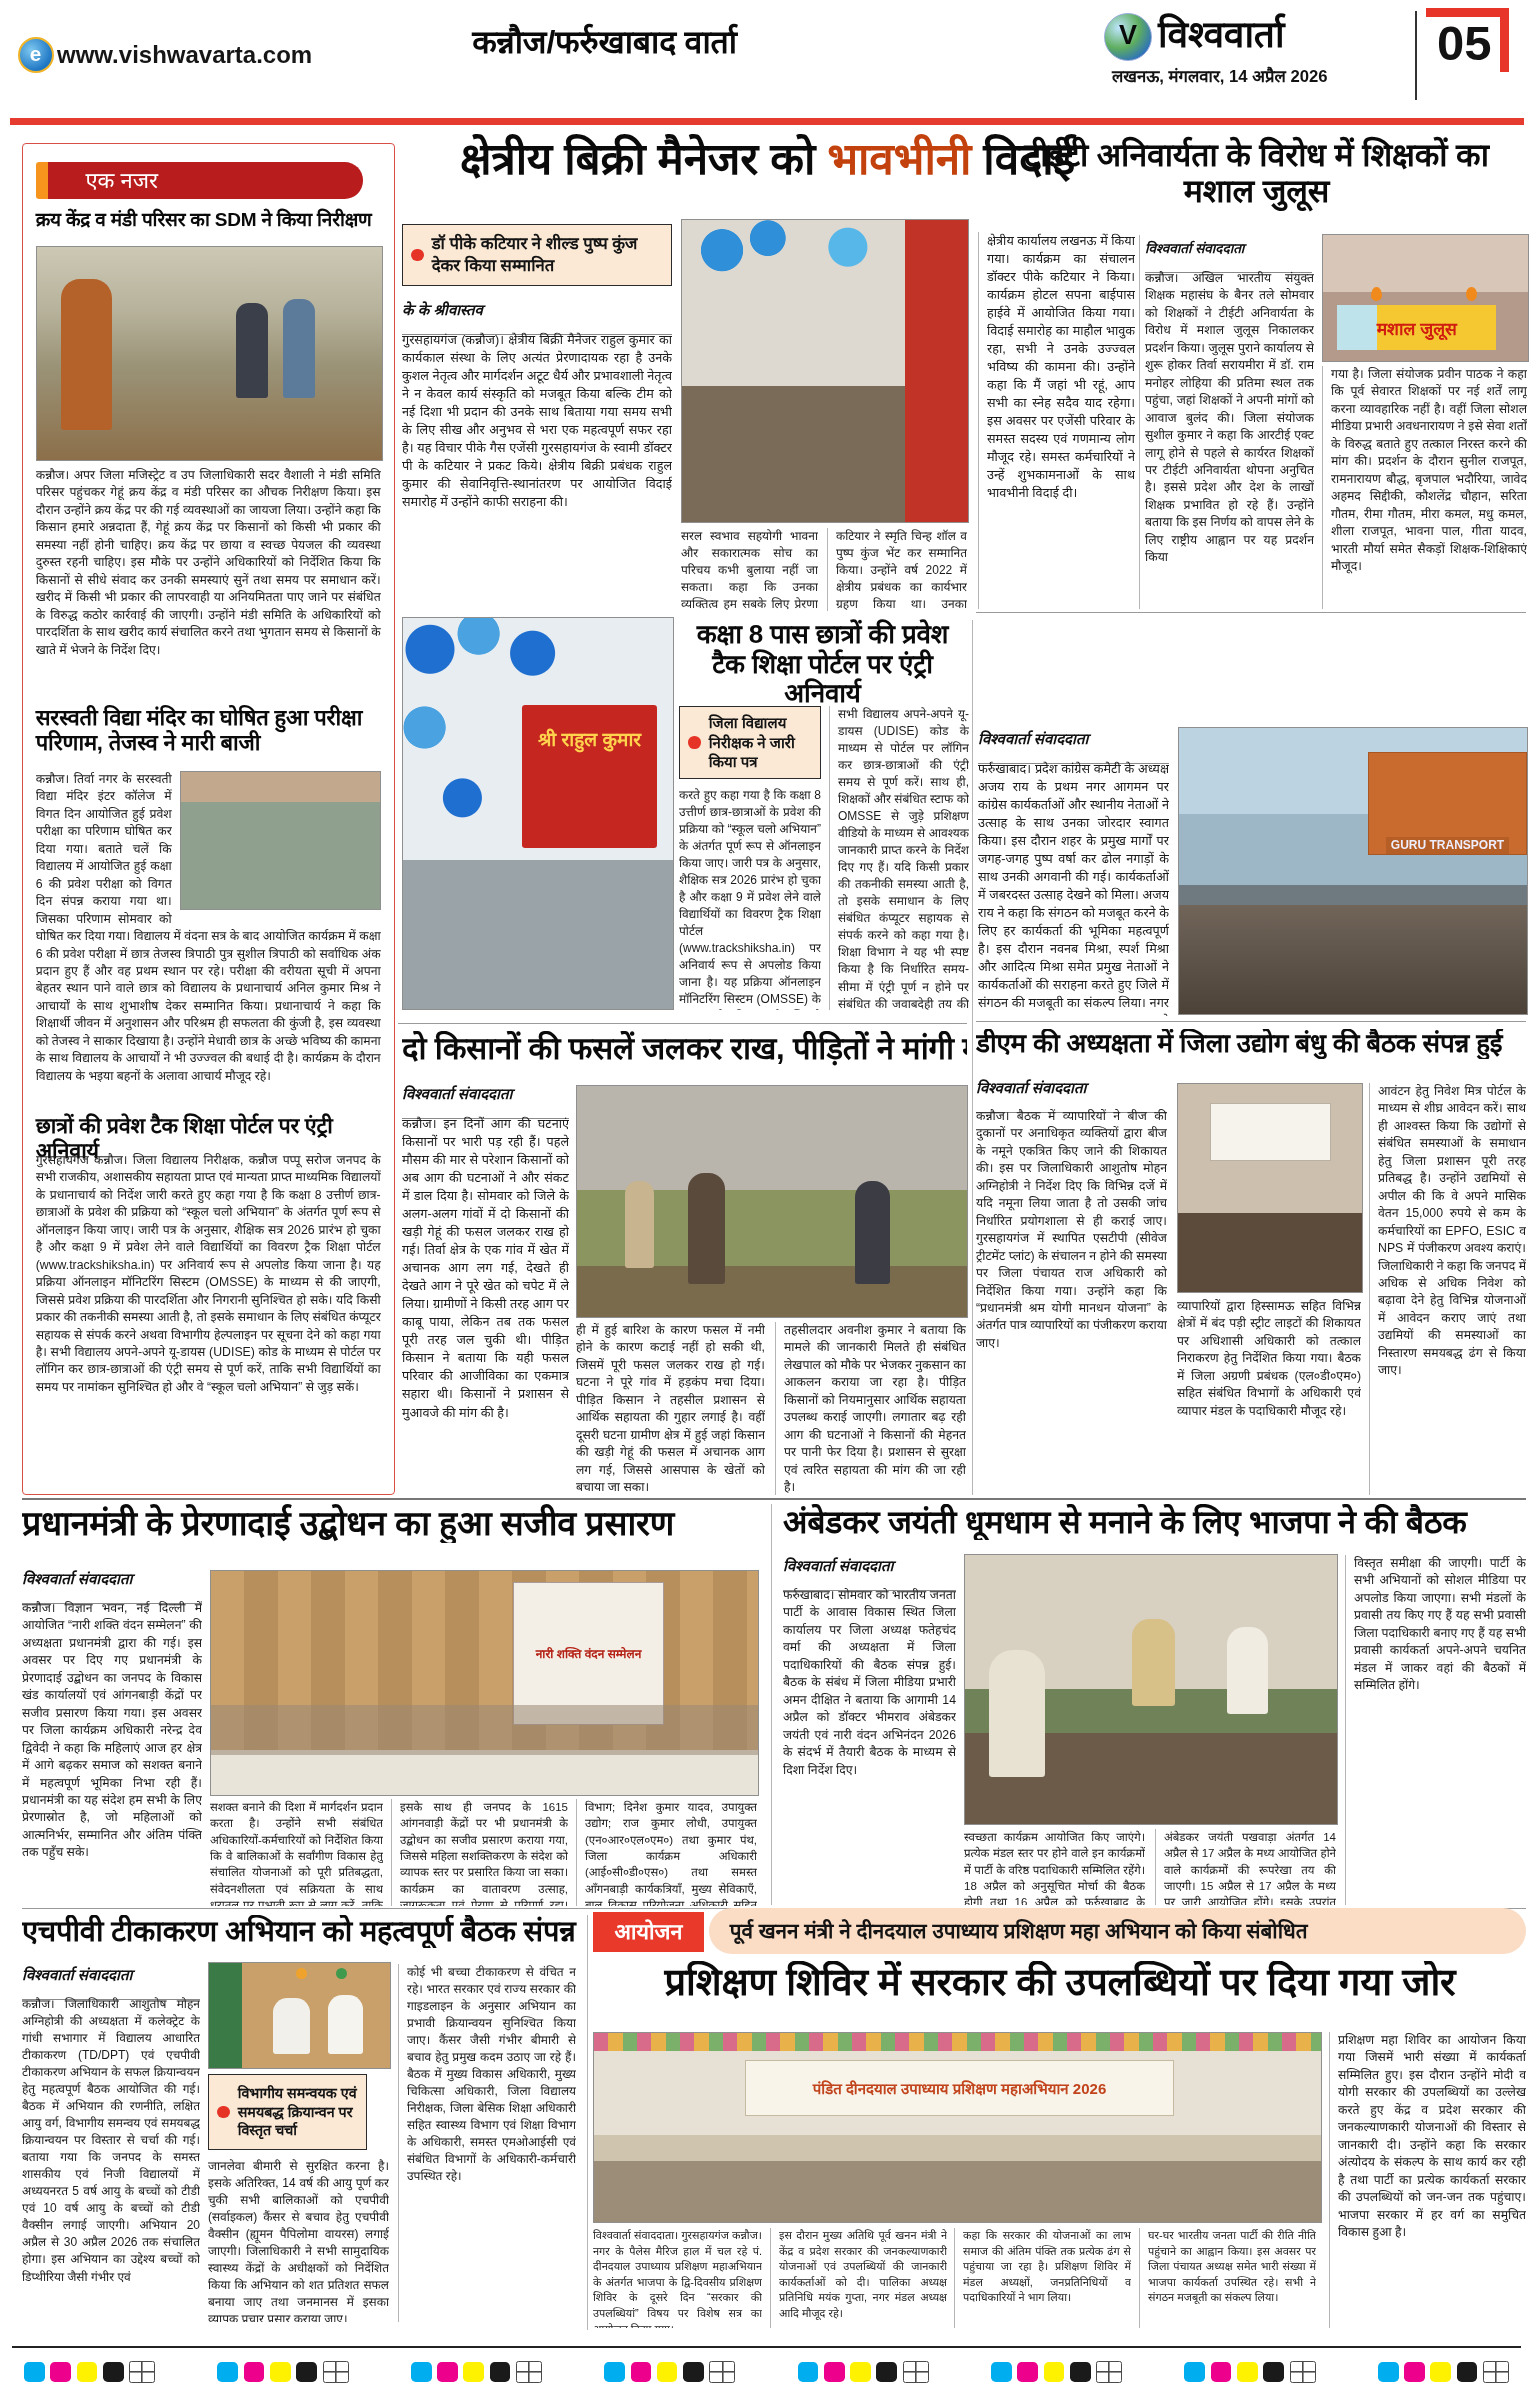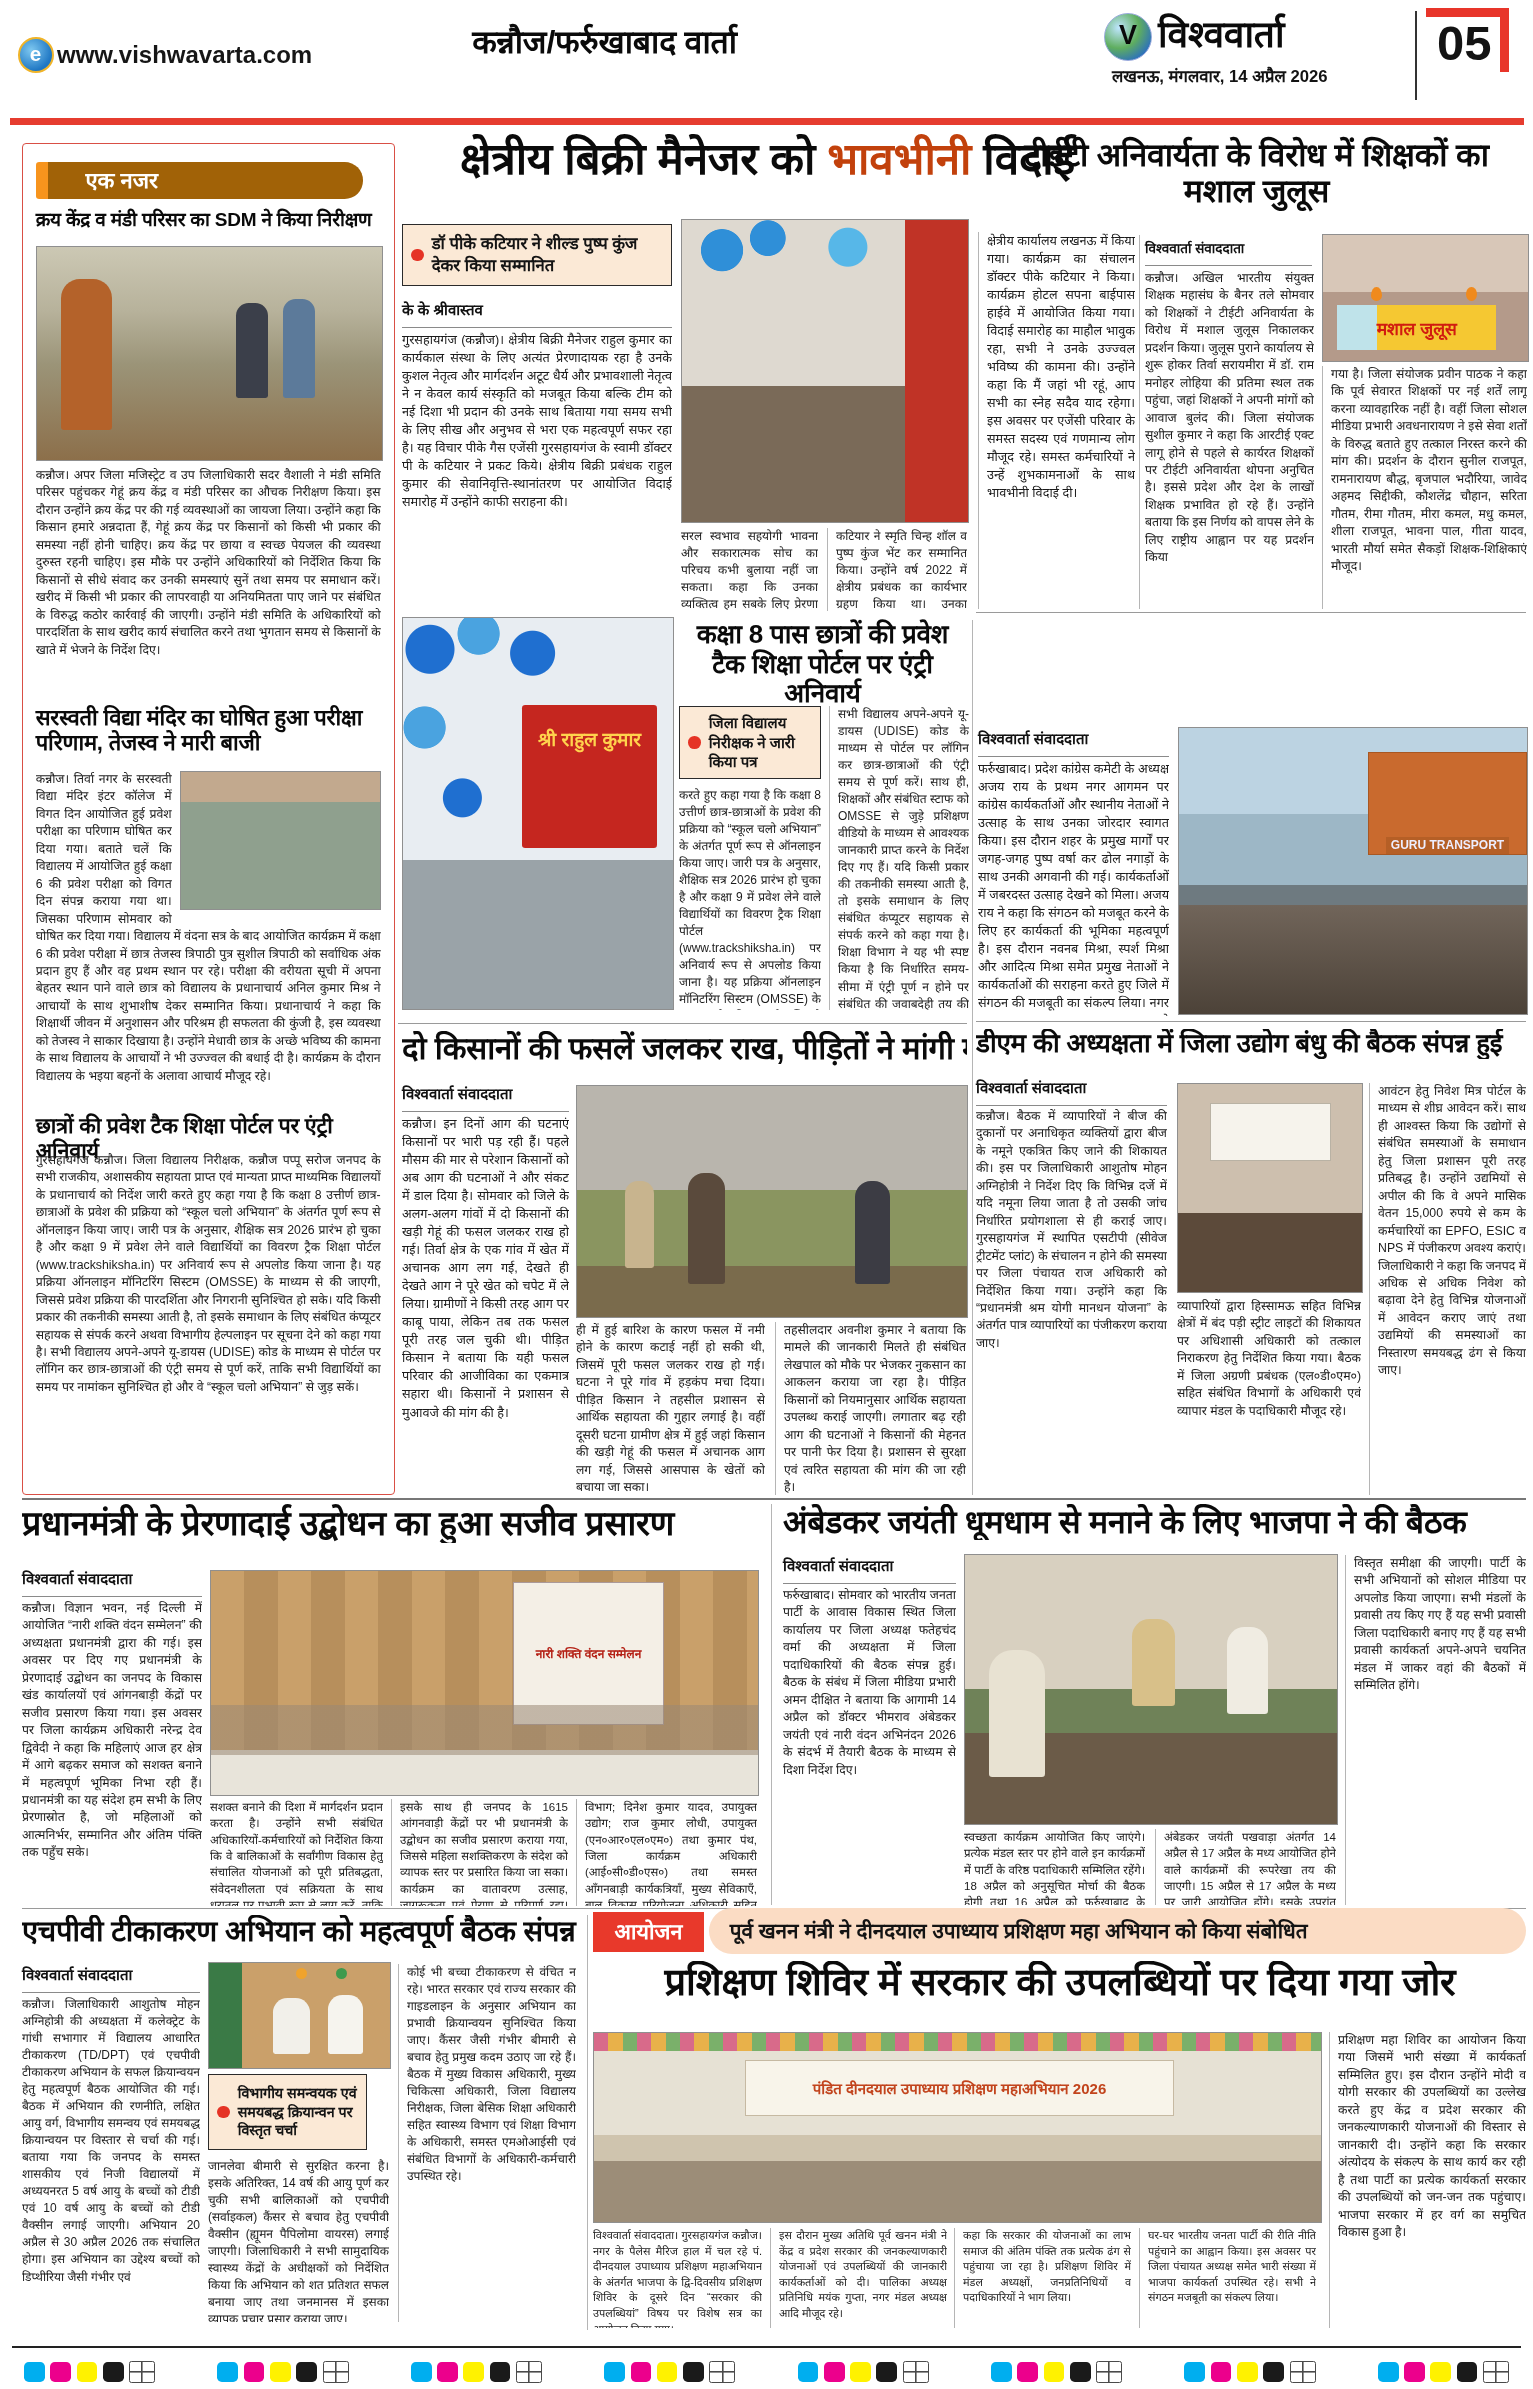--- a/index.html
+++ b/index.html
@@ -2,29 +2,29 @@
 <html style="font-size:12.7px"><head>
 <meta charset="utf-8">
 <style>
   html,body{margin:0;padding:0;background:#ffffff;}
   body{font-family:"Liberation Sans","DejaVu Sans",sans-serif;color:#161616;}
   #page{position:relative;width:1533px;height:2389px;background:#fff;overflow:hidden;}
   .abs{position:absolute;}
   .hl{font-weight:bold;color:#0a0a0a;line-height:1.14;letter-spacing:-0.2px;}
   .center{text-align:center;}
   .body{font-size:12.7px;line-height:1.42;text-align:justify;color:#1b1b1b;overflow:hidden;}
-  .byline{font-weight:bold;font-size:15px;color:#111;padding-bottom:8px;border-bottom:1.6px solid #8a8a8a;}
+  .byline{font-weight:bold;font-size:15px;color:#111;padding-bottom:15px;border-bottom:1.6px solid #8a8a8a;font-style:italic;}
   .kicker{display:flex;align-items:center;gap:8px;background:#fbe9d6;border:1.6px solid #2b2b2b;padding:6.4px 8px;font-weight:bold;line-height:1.3;color:#141414;overflow:hidden;}
   .kdot{width:12.7px;height:12.7px;border-radius:50%;background:#e53325;flex:0 0 12.7px;}
   .photo{overflow:hidden;border:0.8px solid #8f8f8f;}
   .vline{background:#b5b5b5;width:0.8px;}
   .hline{background:#9a9a9a;height:0.8px;}
   .vr{border-left:0.8px solid #b5b5b5;padding-left:8px;}
   .tab-orange{background:#f7941d;}
-  .tab-red{background:#a16207;color:#fff;font-weight:bold;border-radius:0 18.3px 18.3px 0;}
+  .tab-red{background:#b91c1c;color:#fff;font-weight:normal;border-radius:0 18.3px 18.3px 0;}
   .redtext{color:#c2410c;}
   .pagenum{border-top:9.5px solid #e8352a;border-right:9.5px solid #e8352a;padding:1.6px 8px 4.8px 11px;font-size:49px;font-weight:bold;color:#131313;line-height:1;}
   .bannered{position:absolute;font-weight:bold;}
   #regmarks{display:flex;justify-content:space-between;align-items:center;}
   .reggroup{display:flex;gap:5.6px;align-items:center;}
   .regsq{width:20.7px;height:20.7px;border-radius:4.8px;}
   .regtarget{width:24px;height:20.7px;border:1.6px solid #4a4a4a;border-radius:2.4px;
     background:linear-gradient(#4a4a4a,#4a4a4a) center/100% 1.6px no-repeat,
                linear-gradient(#4a4a4a,#4a4a4a) center/1.6px 100% no-repeat,#fff;}
   .leftbox{border:1.6px solid #d94f45;border-radius:4px;background:#fff;}

